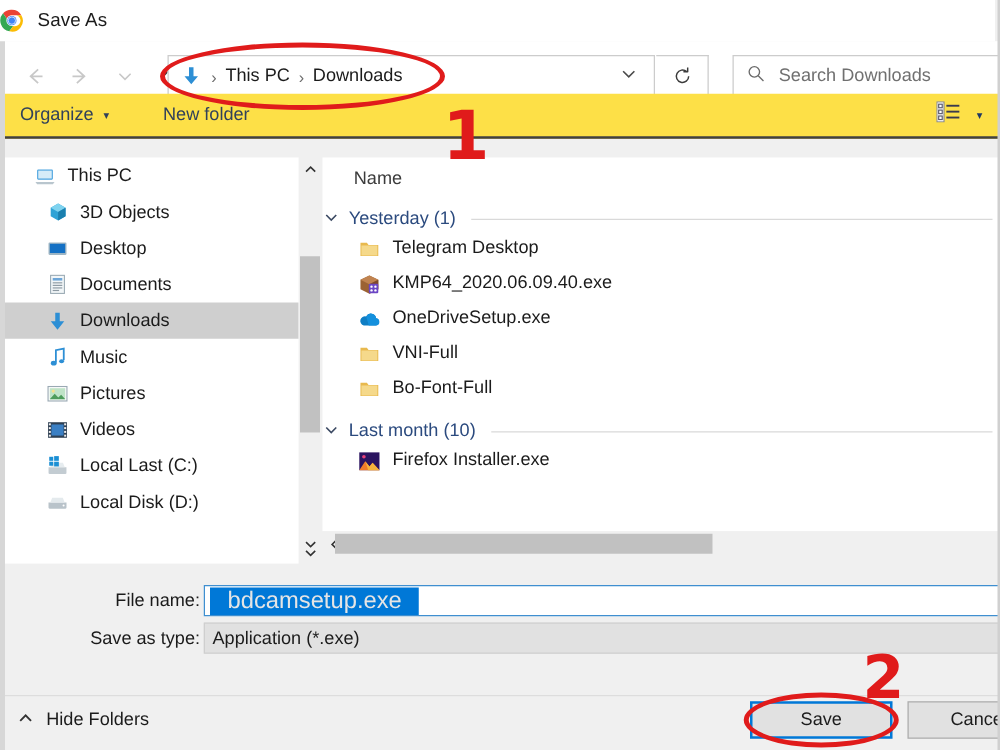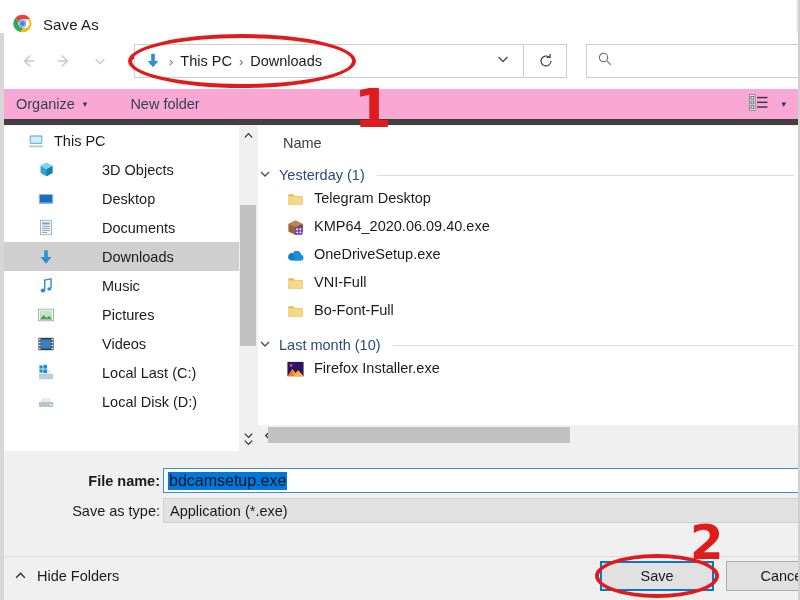--- a/index.html
+++ b/index.html
@@ -14,22 +14,21 @@
     position: relative;
     width: 800px; height: 600px;
     background: #f0f0f0;
     overflow: hidden;
   }
 
   
   #titlebar {
     position: absolute; left: 0; top: 0; width: 796px; height: 33px;
     background: #ffffff;
-    display: flex; align-items: flex-end;
-    padding-left: 13px;
+    display: flex; align-items: center;
   }
   #chrome-logo { width: 19px; height: 19px; position: relative; flex: none; }
   #title-text {
     margin-left: 11px;
     font-size: 15px; color: #1b1b1b; letter-spacing: .1px;
   }
 
   
   #navrow {
     position: absolute; left: 0; top: 33px; width: 800px; height: 56px;
@@ -70,23 +69,23 @@
     position: absolute; left: 586px; top: 44px;
     width: 230px; height: 34px;
     border: 1px solid #cccccc; background: #ffffff;
     display: flex; align-items: center;
   }
   #search-icon { margin-left: 10px; color: #6a6a6a; flex: none; }
   #search-ph { margin-left: 10px; font-size: 14.5px; color: #707070; white-space: nowrap; }
 
   
   #cmdbar {
-    position: absolute; left: 0; top: 89px; width: 800px; height: 36px;
-    background: #f9a8d4;
-    border-bottom: 6px solid #404040;
+    position: absolute; left: 0; top: 75px; width: 800px; height: 36px;
+    background: #fde047;
+    border-bottom: 2px solid #404040;
     display: flex; align-items: center;
   }
   .cmd-item {
     font-size: 14.5px; color: #31415a; white-space: nowrap;
     display: flex; align-items: center;
   }
   #cmd-organize { margin-left: 16px; }
   #cmd-organize .caret { margin-left: 8px; font-size: 9px; color: #31415a; }
   #cmd-newfolder { margin-left: 43px; }
   #viewopts {
@@ -98,21 +97,21 @@
   
   #sidebar {
     position: absolute; left: 0; top: 126px; width: 239px; height: 325px;
     background: #ffffff; overflow: hidden;
   }
   .tree-item {
     height: 29px; display: flex; align-items: center;
     padding-left: 27px; font-size: 14.5px; color: #1b1b1b;
     white-space: nowrap;
   }
-  .tree-item.indent { padding-left: 37px; gap: 38px; }
+  .tree-item.indent { padding-left: 37px; }
   .tree-item.sel { background: #cfcfcf; }
   .tree-ico {
     width: 18px; height: 18px; margin-right: 9px; flex: none;
     display: flex; align-items: center; justify-content: center;
   }
 
   
   #sb-scroll {
     position: absolute; left: 239px; top: 126px; width: 18px; height: 325px;
     background: #f0f0f0;
@@ -174,33 +173,33 @@
 
   
   #formarea {
     position: absolute; left: 0; top: 451px; width: 800px; height: 105px;
     background: #f0f0f0;
   }
   .form-label {
     position: absolute; font-size: 14.5px; color: #1b1b1b;
     text-align: right; width: 150px; left: 10px;
   }
-  #lbl-filename { top: 473px; font-weight: bold; }
+  #lbl-filename { top: 473px; }
   #lbl-savetype { top: 503px; }
 
   #filename-field {
     position: absolute; left: 163px; top: 468px;
     width: 660px; height: 25px;
     border: 1px solid #3f8fd0; background: #ffffff;
     display: flex; align-items: center;
   }
   #filename-value {
     margin-left: 4px;
-    background: #0078d7; color: #0f172a;
-    font-size: 16px; padding: 0 1px;
+    background: #0078d7; color: #e5e5e5;
+    font-size: 19px; padding: 0 14px;
   }
   #savetype-field {
     position: absolute; left: 163px; top: 498px;
     width: 660px; height: 25px;
     border: 1px solid #cfcfcf; background: #e1e1e1;
     display: flex; align-items: center;
   }
   #savetype-value { margin-left: 6px; font-size: 14.5px; color: #1b1b1b; }
 
   
@@ -313,20 +312,21 @@
     </svg>
   </div>
 
   <div id="searchbox">
     <span id="search-icon">
       <svg width="16" height="16" viewBox="0 0 18 18" fill="none" stroke="currentColor" stroke-width="1.2">
         <circle cx="7.3" cy="7.3" r="4.7"></circle>
         <path d="M10.8 10.8L15.5 15.5"></path>
       </svg>
     </span>
+    <span id="search-ph">Search Downloads</span>
   </div>
 
   <div id="cmdbar">
     <span id="cmd-organize" class="cmd-item">
       <span>Organize</span>
       <span class="caret">▾</span>
     </span>
     <span id="cmd-newfolder" class="cmd-item">New folder</span>
     <span id="viewopts">
       <span>

